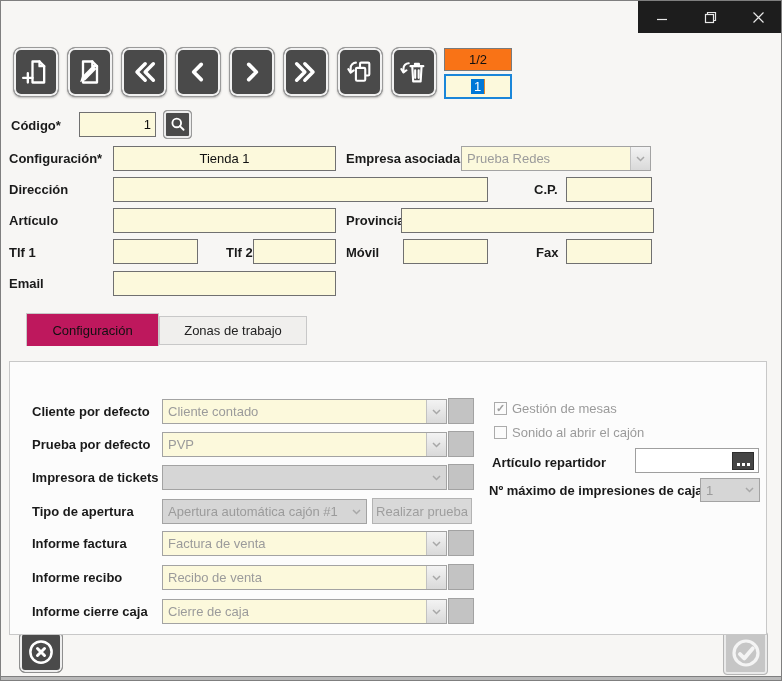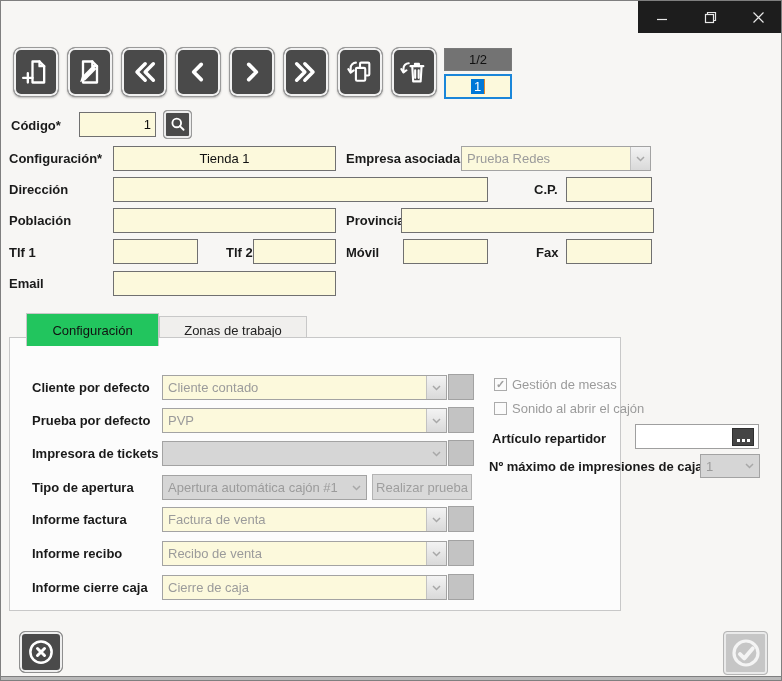--- a/index.html
+++ b/index.html
@@ -14,21 +14,21 @@
   .title-text { position:absolute; left:20px; top:0; height:36px; line-height:36px; color:#ffffff; font-size:14px; }
   .win-controls { position:absolute; left:637px; top:0; width:145px; height:32px; background:#1d1d1d; display:flex; }
   .wc-btn { flex:1; display:flex; align-items:center; justify-content:center; cursor:default; }
   
   .tbtn {
     position:absolute; top:46px; width:46px; height:50px; border:1px solid #9a9a9a; border-radius:8px;
     background:#4a4a4a; box-shadow:0 0 0 2px #f1f1f1 inset, 0 1px 2px rgba(0,0,0,.25);
     display:flex; align-items:center; justify-content:center;
   }
   .pagebox {
-    position:absolute; left:443px; top:47px; width:68px; height:23px; background:#737373;
+    position:absolute; left:443px; top:47px; width:68px; height:23px; background:#f97316;
     border:1px solid #7a7a7a; text-align:center; font-size:13px; line-height:21px; color:#111;
   }
   .recbox {
     position:absolute; left:443px; top:73px; width:68px; height:25px; background:#fcf9dc;
     border:2px solid #1a86d9; text-align:center; font-size:13px; line-height:21px; color:#111;
   }
   .recbox .sel { background:#0078d7; color:#fff; padding:0 3px; border-right:1px solid #e0862c; }
   
   .lbl { position:absolute; font-size:13px; color:#1a1a1a; white-space:nowrap;font-weight:bold; }
   .inp {
@@ -51,23 +51,23 @@
   .combo.cream .combo-btn { background:linear-gradient(#f3f3f3,#d9d9d9); border-left:1px solid #c2c2c2; }
   .combo.gray { background:#d6d6d6; }
   .combo.gray .combo-btn { background:transparent; }
   .sqbtn { position:absolute; width:26px; height:26px; background:#c3c3c3; border:1px solid #a2a2a2; }
   .graybtn {
     position:absolute; background:#d9d9d9; border:1px solid #b3b3b3; color:#9e9e9e;
     font-size:13px; display:flex; align-items:center; justify-content:center;
   }
   
   .tab { position:absolute; font-size:13px; display:flex; align-items:center; justify-content:center; }
-  .tab.active { left:25px; top:312px; width:133px; height:33px; background:#22c55e; border:1px solid #c8c8c8; border-bottom:none; z-index:3; color:#111; }
+  .tab.active { left:25px; top:312px; width:133px; height:33px; background:#be185d; border:1px solid #c8c8c8; border-bottom:none; z-index:3; color:#111; }
   .tab.inactive { left:158px; top:315px; width:148px; height:29px; background:#f0efed; border:1px solid #c8c8c8; z-index:1; color:#222; }
-  .panel { position:absolute; left:8px; top:336px; width:612px; height:274px; background:#fcfcfc; border:1px solid #c8c8c8; z-index:2; }
+  .panel { position:absolute; left:8px; top:360px; width:758px; height:274px; background:#fcfcfc; border:1px solid #c8c8c8; z-index:2; }
   .panel .lbl { color:#1a1a1a; }
   
   .cbrow { position:absolute; display:flex; align-items:center; }
   .cb { width:13px; height:13px; background:#fbfbfb; border:1px solid #ababab; display:inline-flex; align-items:center; justify-content:center;
         font-size:11px; font-weight:bold; color:#9f9f9f; line-height:11px; }
   .cb-label { margin-left:5px; font-size:13px; color:#9b9b9b; white-space:nowrap; }
   
   .dotsbtn { position:absolute; width:22px; height:18px; background:#454545; border:1px solid #2e2e2e; display:flex; align-items:center; justify-content:center; }
   .dotsbtn i { width:3px; height:3px; background:#fff; display:inline-block; margin:0 1px; }
   
@@ -180,21 +180,21 @@
           <path d="M1 1l3.5 3.5L8 1" stroke="#a8a8a8" stroke-width="1.5"></path>
         </svg>
       </span>
   </div>
 
   <div class="lbl" style="left:8px; top:181px">Dirección</div>
   <input class="inp" style="left: 112px; top: 176px; width: 375px;" value="">
   <div class="lbl" style="left:533px; top:181px">C.P.</div>
   <input class="inp" style="left: 565px; top: 176px; width: 86px;" value="">
 
-  <div class="lbl" style="left:8px; top:212px">Población</div>
+  <div class="lbl" style="left:8px; top:212px">Artículo</div>
   <input class="inp" style="left: 112px; top: 207px; width: 223px;" value="">
   <div class="lbl" style="left:345px; top:212px">Provincia</div>
   <input class="inp" style="left: 400px; top: 207px; width: 253px;" value="">
 
   <div class="lbl" style="left:8px; top:244px">Tlf 1</div>
   <input class="inp" style="left: 112px; top: 238px; width: 85px;" value="">
   <div class="lbl" style="left:225px; top:244px">Tlf 2</div>
   <input class="inp" style="left: 252px; top: 238px; width: 83px;" value="">
   <div class="lbl" style="left:345px; top:244px">Móvil</div>
   <input class="inp" style="left: 402px; top: 238px; width: 85px;" value="">

